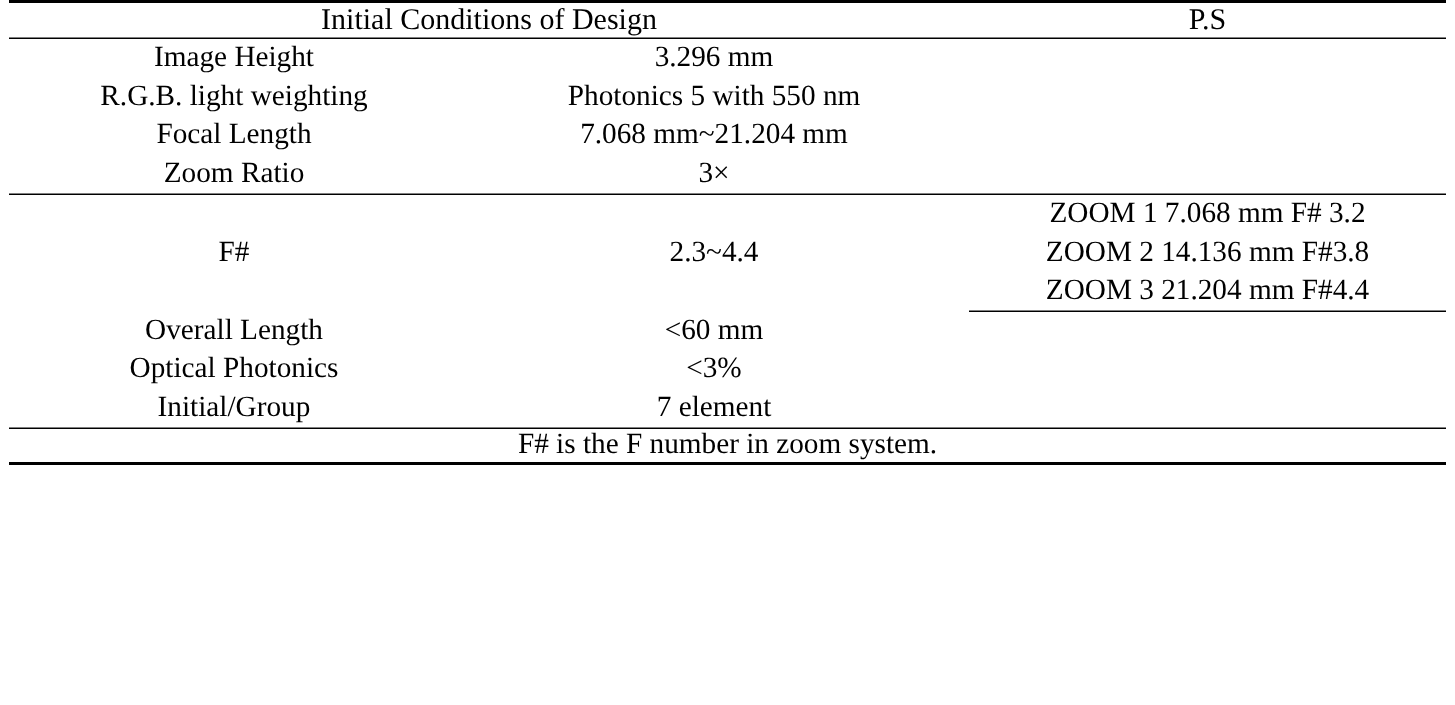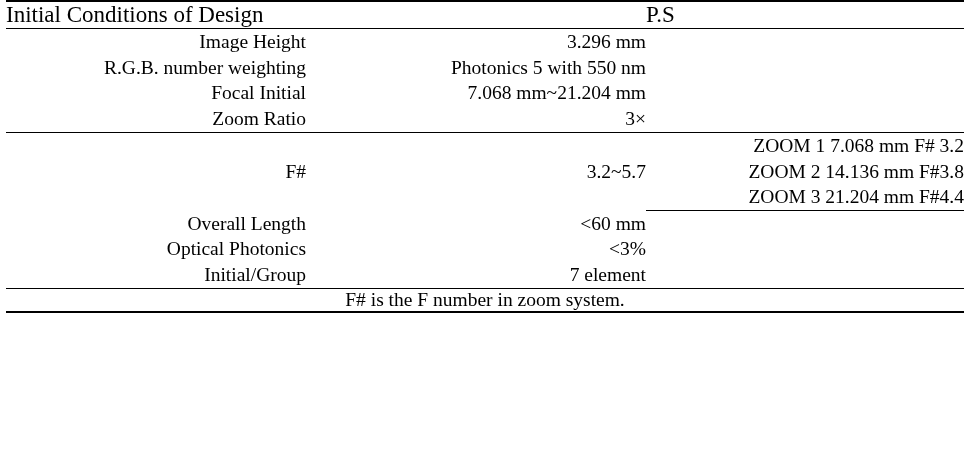--- a/index.html
+++ b/index.html
@@ -43,31 +43,32 @@
     border-bottom: 1.4px solid #000;
   }
   .rule-mid td {
     border-bottom: 1.2px solid #000;
   }
   .rule-bottom td {
     border-bottom: 2.5px solid #000;
   }
 
   .head-cell {
+    text-align: center;
     font-weight: bold;
-    font-size: 23px;
+    font-size: 20px;
     padding: 5px 0 7px 0;
   }
   .cell-center {
-    text-align: right;
+    text-align: center;
     padding: 4px 0 4px 0;
     line-height: 1.32;
   }
   .cell-ps {
-    text-align: right;
+    text-align: center;
     padding: 4px 0 4px 8px;
     line-height: 1.32;
     white-space: nowrap;
   }
   .note-row td {
     text-align: center;
     padding: 6px 0 4px 0;
     font-size: 19.5px;
     margin-top: 32px;
   }
@@ -87,38 +88,38 @@
         <td class="head-cell" colspan="2">Initial Conditions of Design</td>
         <td class="head-cell">P.S</td>
       </tr>
 
       <tr>
         <td class="cell-center">Image Height</td>
         <td class="cell-center">3.296 mm</td>
         <td class="cell-ps"></td>
       </tr>
       <tr>
-        <td class="cell-center">R.G.B. number weighting</td>
+        <td class="cell-center">R.G.B. light weighting</td>
         <td class="cell-center">Photonics 5 with 550 nm</td>
         <td class="cell-ps"></td>
       </tr>
       <tr>
-        <td class="cell-center">Focal Initial</td>
+        <td class="cell-center">Focal Length</td>
         <td class="cell-center">7.068 mm~21.204 mm</td>
         <td class="cell-ps"></td>
       </tr>
       <tr class="rule-mid">
         <td class="cell-center">Zoom Ratio</td>
         <td class="cell-center">3×</td>
         <td class="cell-ps"></td>
       </tr>
 
       <tr>
         <td class="cell-center" rowspan="3">F#</td>
-        <td class="cell-center" rowspan="3">3.2~5.7</td>
+        <td class="cell-center" rowspan="3">2.3~4.4</td>
         <td class="cell-ps">ZOOM 1 7.068 mm F# 3.2</td>
       </tr>
       <tr>
         <td class="cell-ps">ZOOM 2 14.136 mm F#3.8</td>
       </tr>
       <tr class="rule-mid">
         <td class="cell-ps">ZOOM 3 21.204 mm F#4.4</td>
       </tr>
 
       <tr>

